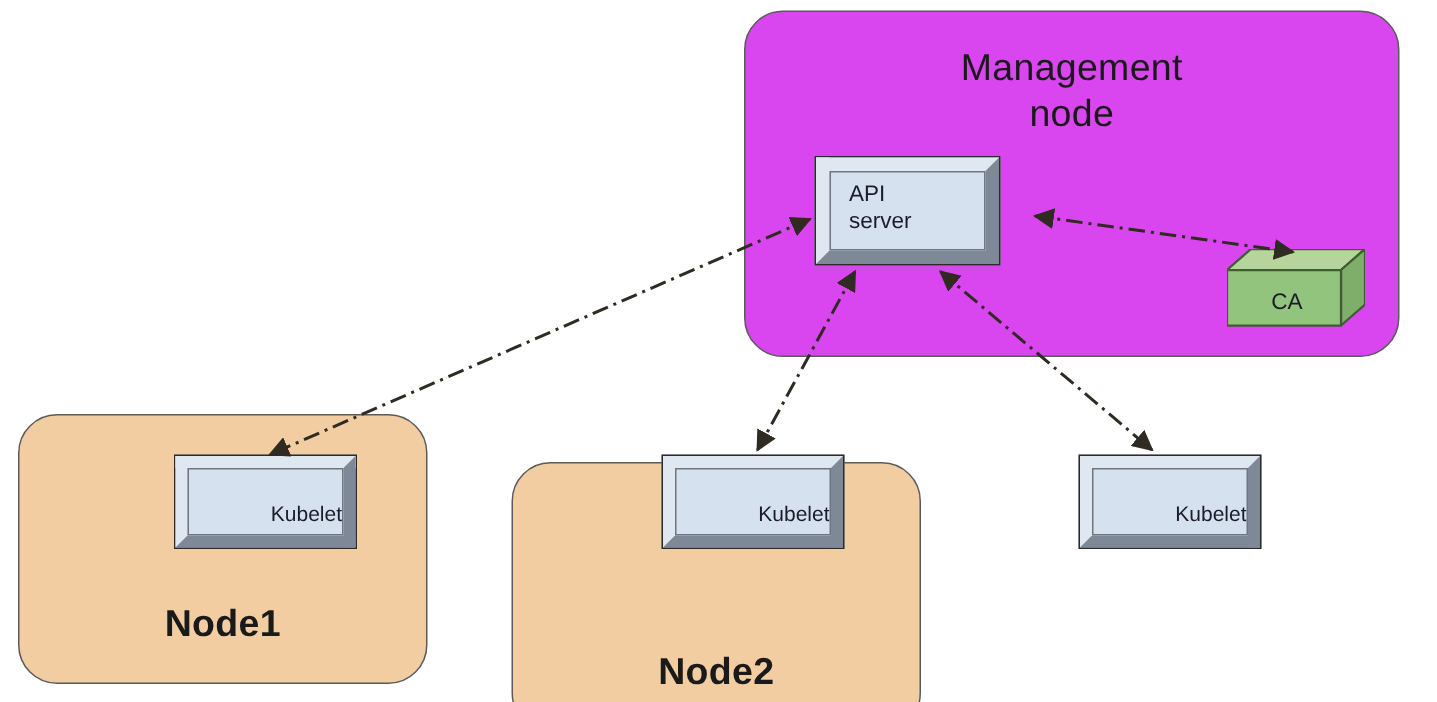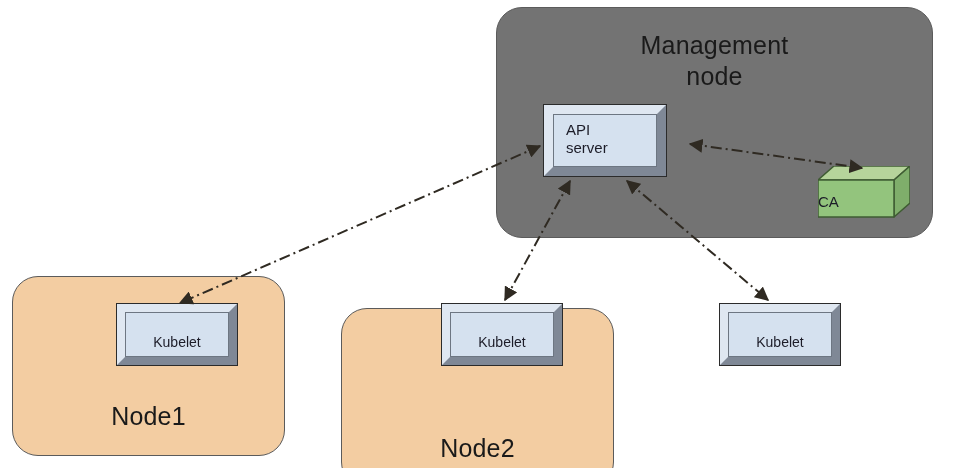--- a/index.html
+++ b/index.html
@@ -43,34 +43,35 @@
     text-align: center;
     color: #1a1a1a;
     letter-spacing: 0.2px;
   }
 
   #management-node {
     left: 496px;
     top: 7px;
     width: 437px;
     height: 231px;
-    background: #737373;
+    background: #d946ef;
   }
   #management-node .container-title {
     top: 22px;
     font-size: 25px;
     line-height: 31px;
     font-weight: normal;
   }
 
   .worker-node {
     top: 276px;
     width: 273px;
     height: 180px;
     background: #f3cda2;
+    font-weight: bold;
   }
   #node-1 { left: 12px; }
   #node-2 { left: 341px; margin-top: 32px; }
   #node-3 { left: 665px; }
   .worker-node .container-title {
     bottom: 24px;
     font-size: 25px;
     line-height: 29px;
   }
 
@@ -130,41 +131,41 @@
   #kubelet-2 { left: 441px; }
   #kubelet-3 { left: 719px; }
   .kubelet-plate .bevel-inner { border-width: 8px; }
   .kubelet-plate .plate-face {
     left: 8px; top: 8px; right: 8px; bottom: 8px;
   }
   .kubelet-plate .plate-label {
     left: 0;
     right: 0;
     top: 21px;
-    text-align: center;
+    text-align: right;
     font-size: 14px;
     line-height: 17px;
   }
 
   
   #ca-node {
     position: absolute;
     left: 818px;
     top: 166px;
     width: 92px;
     height: 52px;
     z-index: 3;
   }
   #ca-node svg { display: block; }
   #ca-node .ca-label {
     position: absolute;
     left: 0;
     top: 27px;
     width: 80px;
-    text-align: left;
+    text-align: center;
     font-size: 15px;
     color: #1c1c28;
   }
 </style>
 </head>
 <body>
 
 <div id="diagram-root">
 
   <div class="container-box" id="management-node">

